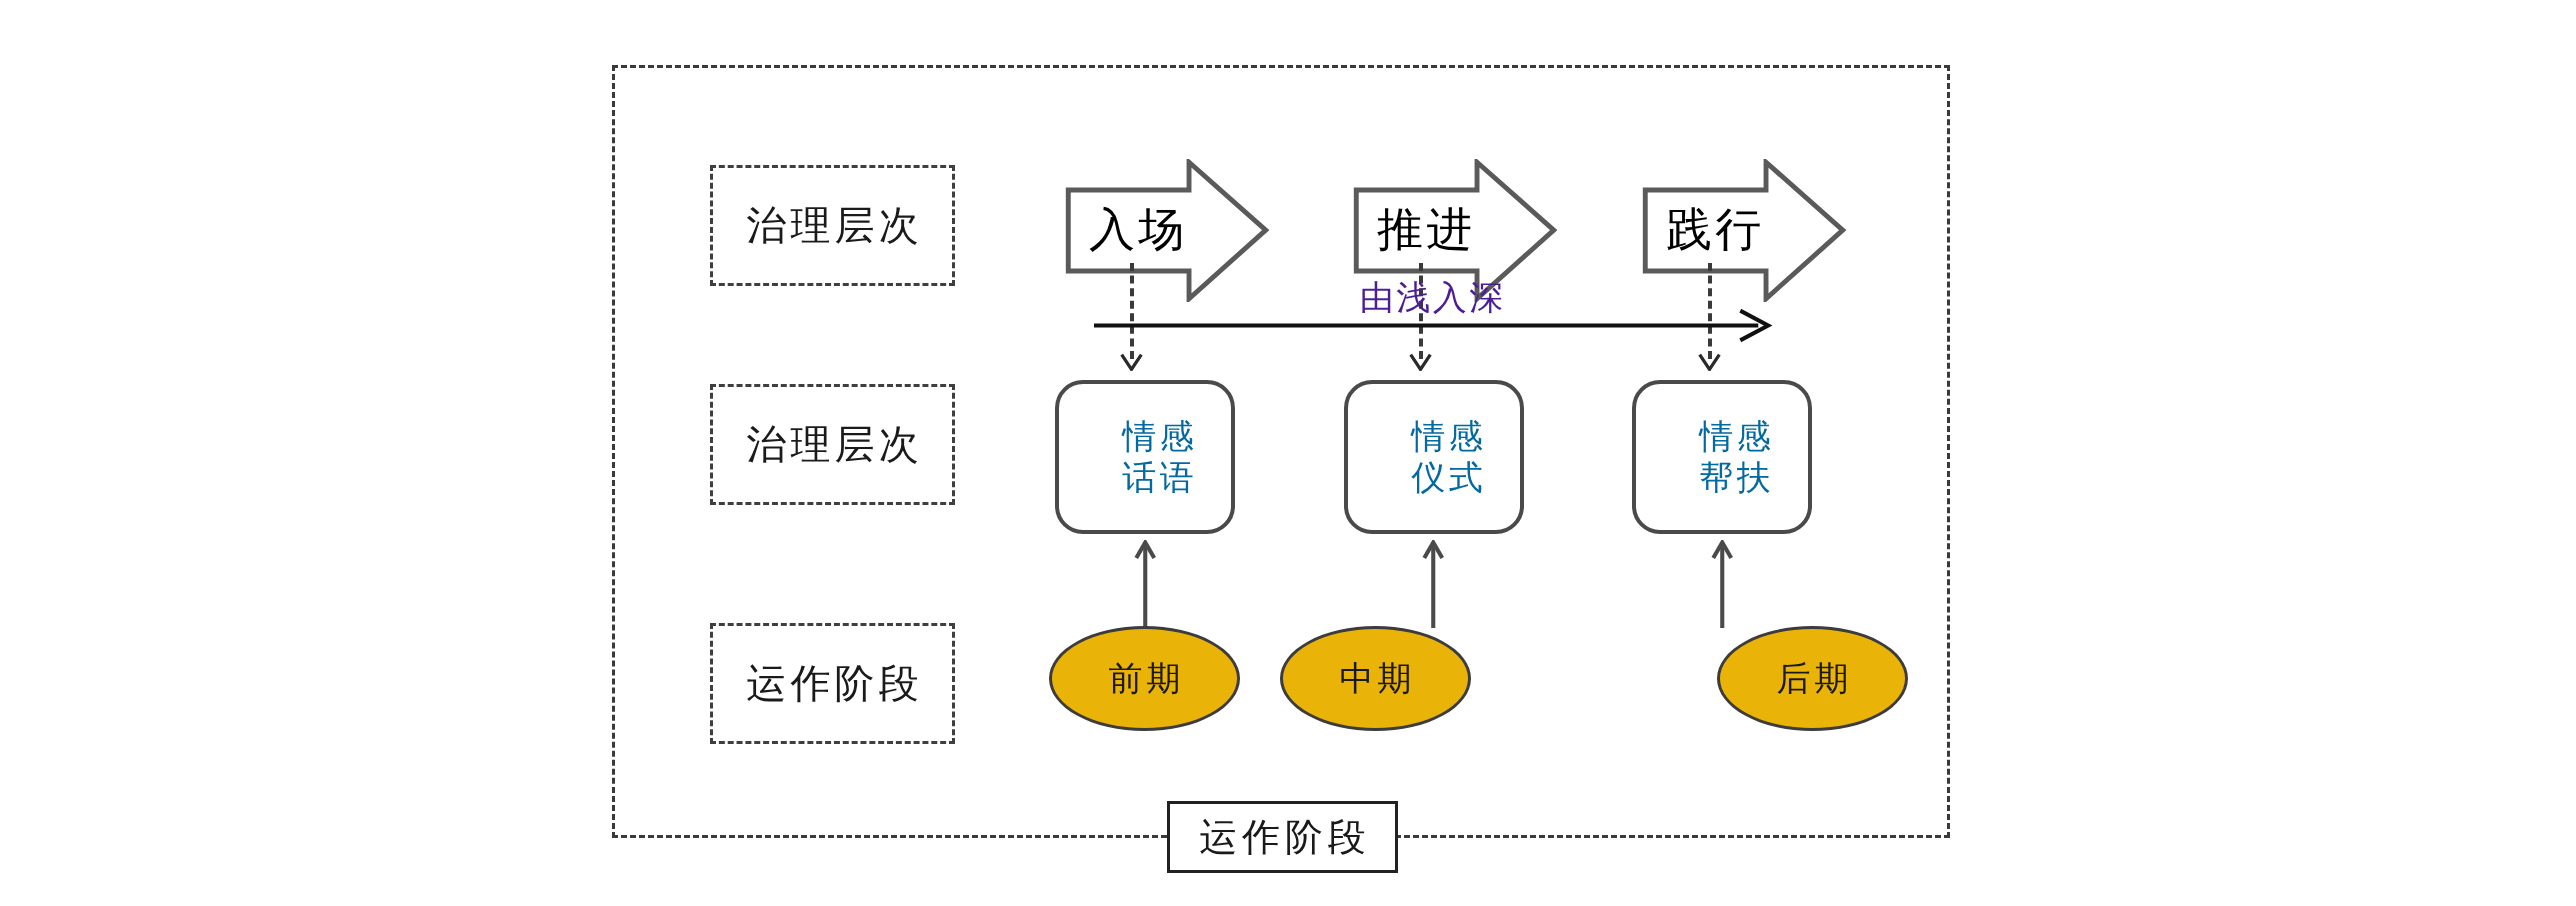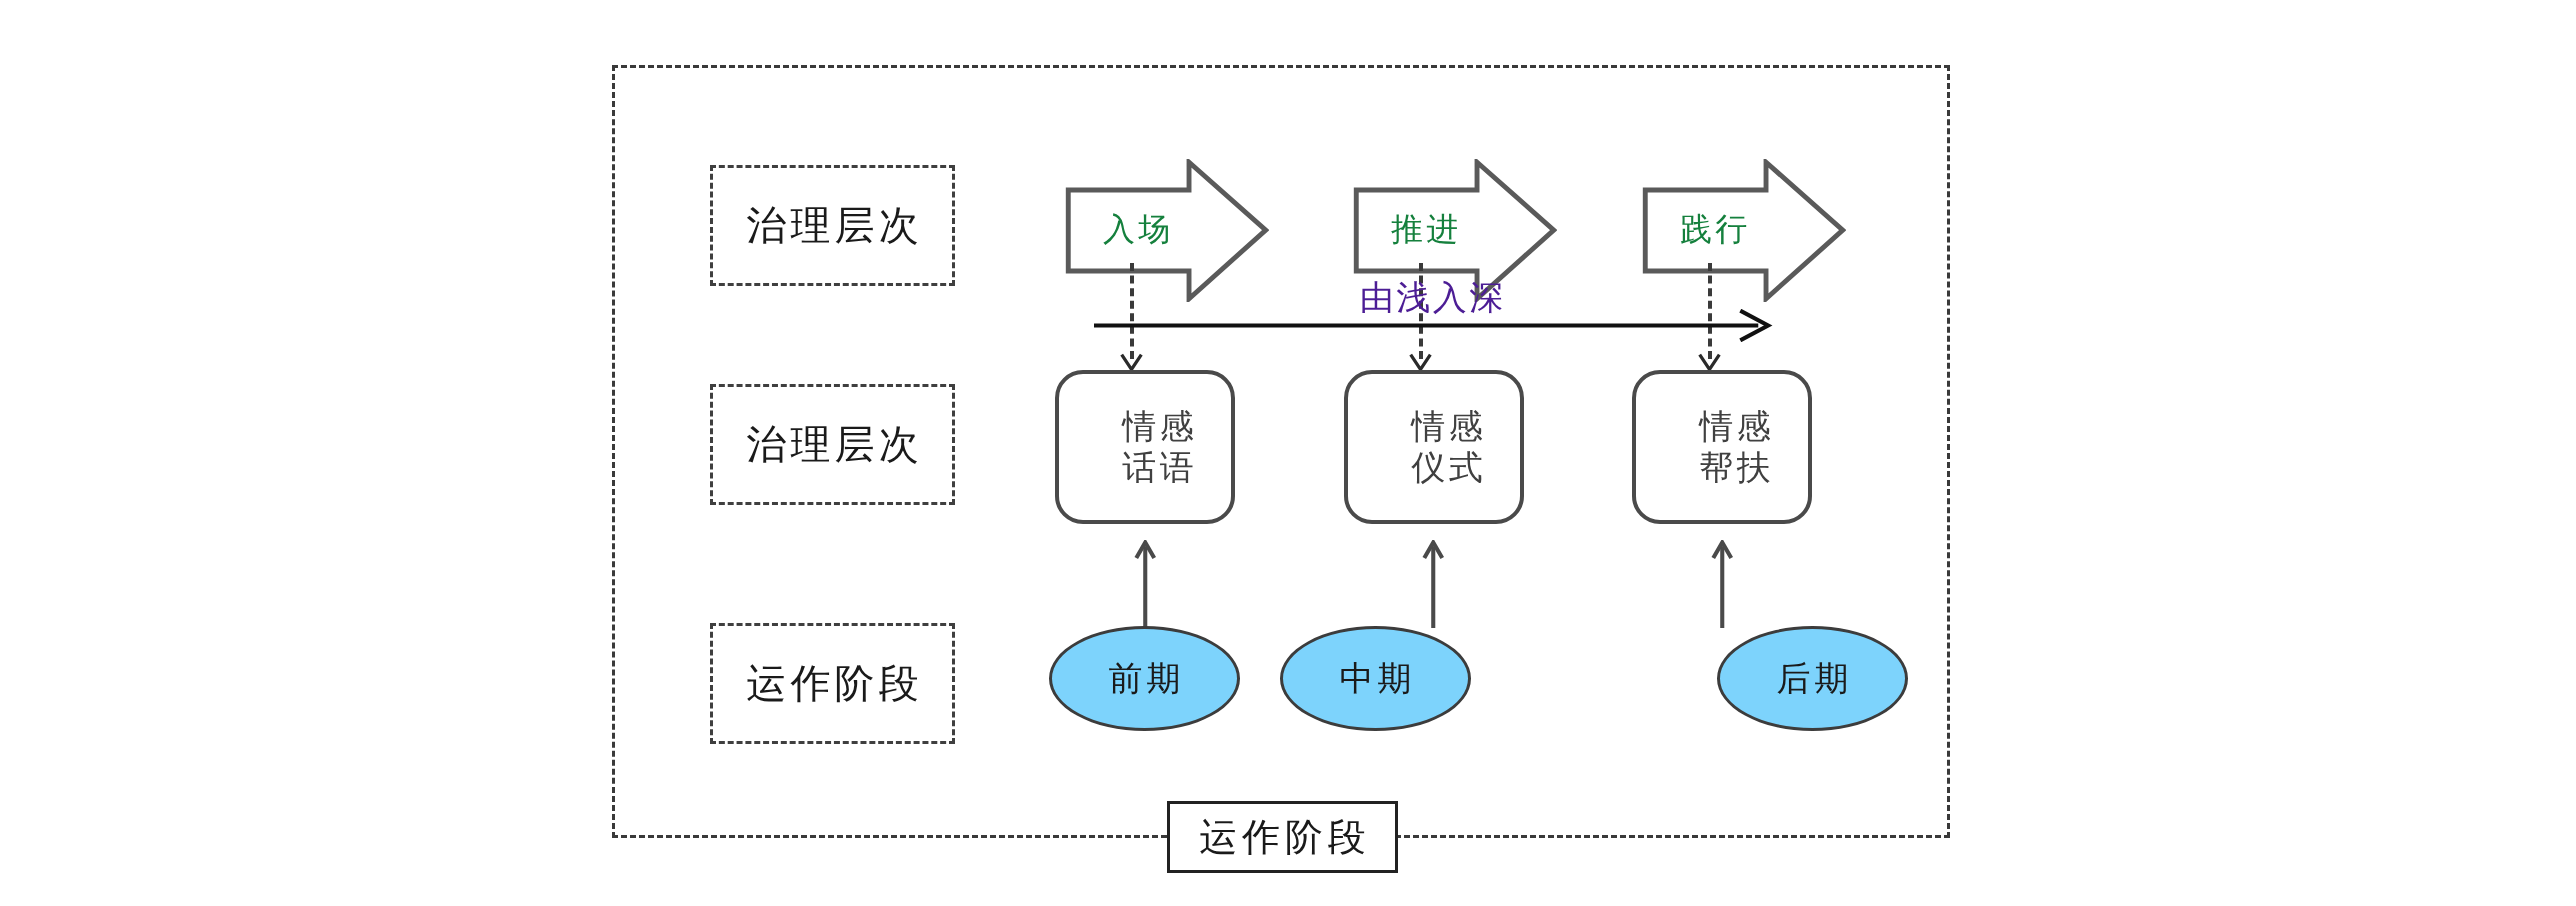--- a/index.html
+++ b/index.html
@@ -88,22 +88,22 @@
   .block-arrow svg { display: block; width: 100%; height: 100%; }
   .block-arrow .ba-label {
     position: absolute;
     left: 14.7px;
     top: 38px;
     width: 114px;
     height: 65px;
     display: flex;
     align-items: center;
     justify-content: center;
-    font-size: 32px;
-    color: #15803d;
+    font-size: 46px;
+    color: #000000;
     letter-spacing: 3.3px;
     text-indent: 3.3px;
   }
   .block-arrow.c1 { left: 1065px; }
   .block-arrow.c2 { left: 1353px; }
   .block-arrow.c3 { left: 1642px; }
 
   
   .dash-connector {
     position: absolute;
@@ -146,31 +146,31 @@
     letter-spacing: 2.5px;
     text-indent: 2.5px;
   }
 
   
   .rnode {
     position: absolute;
     box-sizing: border-box;
     width: 180px;
     height: 154px;
-    top: 370px;
+    top: 380px;
     border: 4.1px solid #4a4a4a;
     border-radius: 28px;
     background: #ffffff;
     display: flex;
     flex-direction: column;
     align-items: center;
     justify-content: center;
     font-size: 34px;
     line-height: 1.22;
-    color: #404040;
+    color: #0369a1;
     letter-spacing: 3.3px;
     text-indent: 3.3px;
     padding-left: 26px;
   }
   .rnode.c1 { left: 1055px; }
   .rnode.c2 { left: 1344px; }
   .rnode.c3 { left: 1632px; }
 
   
   .up-arrow {
@@ -186,21 +186,21 @@
 
   
   .enode {
     position: absolute;
     box-sizing: border-box;
     width: 191px;
     height: 105px;
     top: 626px;
     border: 3.3px solid #3c3c3c;
     border-radius: 50%;
-    background: #7dd3fc;
+    background: #eab308;
     display: flex;
     align-items: center;
     justify-content: center;
     font-size: 34px;
     color: #1a1a1a;
     letter-spacing: 4.1px;
     text-indent: 4.1px;
   }
   .enode.c1 { left: 1049px; }
   .enode.c2 { left: 1280px; }

